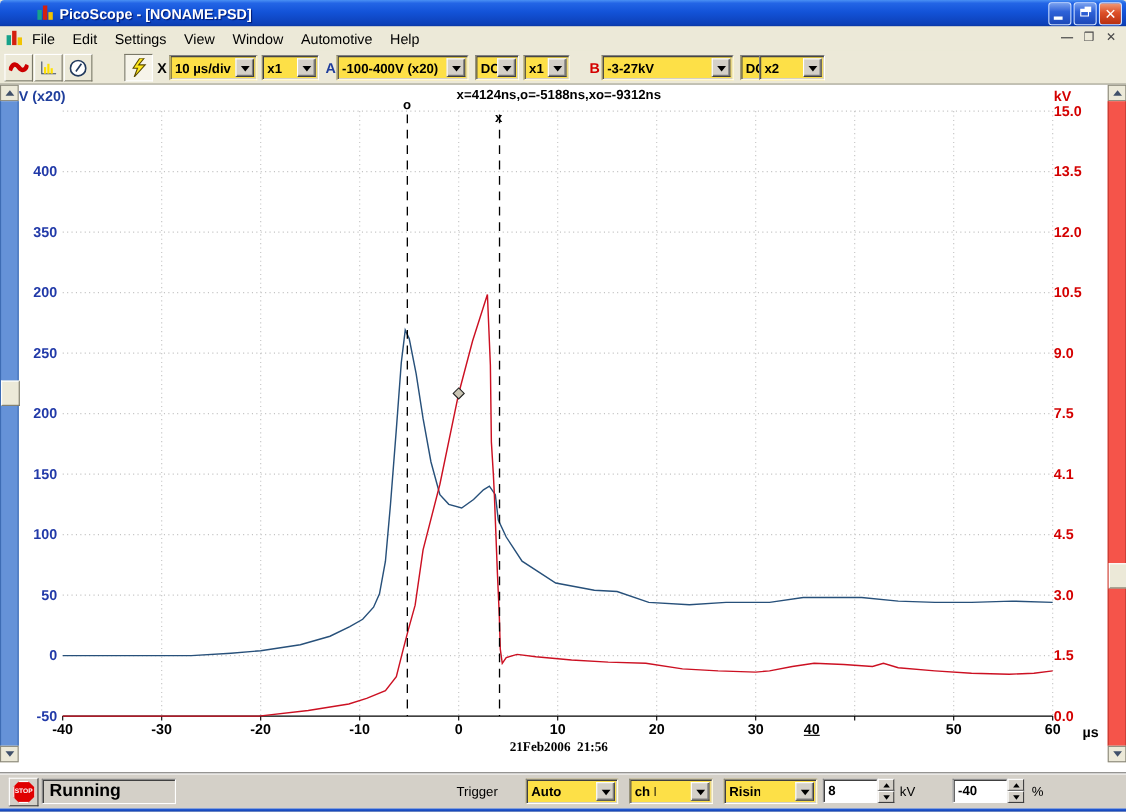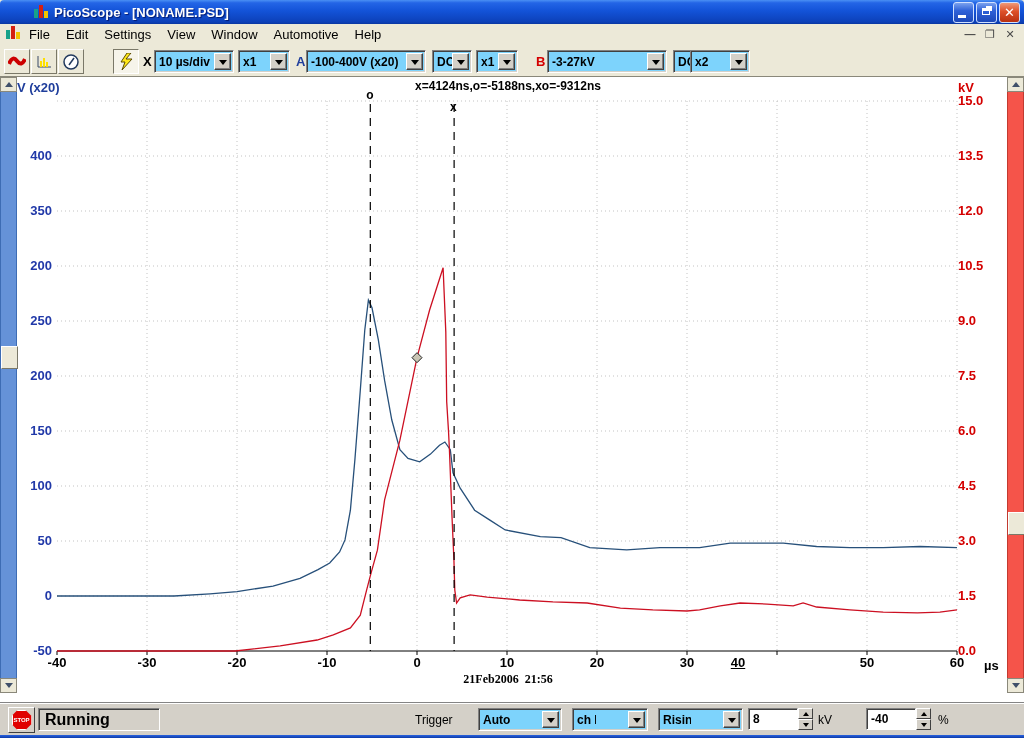--- a/index.html
+++ b/index.html
@@ -17,33 +17,33 @@
   .winbtn { width:21px; height:21px; border-radius:3px; border:1px solid #cfe0ff;
     background:linear-gradient(180deg,#7aa1ee 0%,#2f62d8 40%,#1c48b8 100%);
     color:#fff; font-weight:bold; font-size:11px; line-height:19px; text-align:center; position:relative; }
   .winbtn.close { background:linear-gradient(180deg,#f09a78 0%,#dd5029 45%,#b83010 100%); }
   .glyph-min { position:absolute; left:4px; bottom:4px; width:8px; height:3px; background:#fff; }
   .glyph-restore { position:absolute; left:5px; top:5px; width:8px; height:7px; border:1px solid #fff; border-top:3px solid #fff; background:transparent; box-shadow:3px -3px 0 -1px #fff; }
   .glyph-close { font-size:13px; line-height:19px; }
 
   
   .menubar { position:absolute; left:0; top:24px; width:1024px; height:22px; background:#ece9d8;
-    display:flex; align-items:flex-start; }
+    display:flex; align-items:center; }
   .menu-item { padding:3px 8px; font-size:13px; color:#000; }
   .mdi-btns { position:absolute; right:6px; top:3px; display:flex; gap:4px; }
   .mdi-btn { width:16px; height:15px; color:#4a4a4a; font-size:11px; text-align:center; line-height:15px; font-weight:bold; }
 
   
   .toolbar { position:absolute; left:0; top:46px; width:1024px; height:31px; background:#ece9d8;
     border-bottom:1px solid #8a887a; }
   .tbtn { position:absolute; top:3px; width:26px; height:25px; background:#ece9d8;
     border:1px solid; border-color:#fff #7a7868 #7a7868 #fff; display:flex; align-items:center; justify-content:center; }
   .tbtn.pressed { border-color:#7a7868 #fff #fff #7a7868; background:#f6f4ea; }
   .tool-label { position:absolute; top:8px; font-weight:bold; font-size:13px; }
-  .combo { position:absolute; top:4px; height:23px; background:#7dd3fc;
+  .combo { position:absolute; top:4px; height:23px; background:#fde047;
     border:1px solid; border-color:#808080 #fff #fff #808080;
     box-shadow:inset 1px 1px 0 #404040, inset -1px -1px 0 #d4d0c8;
     display:flex; align-items:center; }
   .combo .val { flex:1; padding:0 4px; font-weight:bold; font-size:12px; white-space:nowrap; overflow:hidden; }
   .cbtn { width:17px; height:17px; margin-right:2px; background:#d4d0c8;
     border:1px solid; border-color:#fff #404040 #404040 #fff; box-shadow:inset -1px -1px 0 #808080;
     display:flex; align-items:center; justify-content:center; flex:none; }
   .arr { width:0; height:0; border:4px solid transparent; border-top:5px solid #000; margin-top:5px; }
 
   
@@ -277,21 +277,21 @@
     <span class="plot-label tickL" style="left: 16px; top: 478px; color: rgb(33, 57, 168);">100</span>
     <span class="plot-label tickL" style="left: 16px; top: 533px; color: rgb(33, 57, 168);">50</span>
     <span class="plot-label tickL" style="left: 16px; top: 588px; color: rgb(33, 57, 168);">0</span>
     <span class="plot-label tickL" style="left: 16px; top: 643px; color: rgb(33, 57, 168);">-50</span>
     <span class="plot-label " style="left: 958px; top: 93px; color: rgb(212, 0, 0);">15.0</span>
     <span class="plot-label " style="left: 958px; top: 148px; color: rgb(212, 0, 0);">13.5</span>
     <span class="plot-label " style="left: 958px; top: 203px; color: rgb(212, 0, 0);">12.0</span>
     <span class="plot-label " style="left: 958px; top: 258px; color: rgb(212, 0, 0);">10.5</span>
     <span class="plot-label " style="left: 958px; top: 313px; color: rgb(212, 0, 0);">9.0</span>
     <span class="plot-label " style="left: 958px; top: 368px; color: rgb(212, 0, 0);">7.5</span>
-    <span class="plot-label " style="left: 958px; top: 423px; color: rgb(212, 0, 0);">6.0</span>
+    <span class="plot-label " style="left: 958px; top: 423px; color: rgb(212, 0, 0);">4.1</span>
     <span class="plot-label " style="left: 958px; top: 478px; color: rgb(212, 0, 0);">4.5</span>
     <span class="plot-label " style="left: 958px; top: 533px; color: rgb(212, 0, 0);">3.0</span>
     <span class="plot-label " style="left: 958px; top: 588px; color: rgb(212, 0, 0);">1.5</span>
     <span class="plot-label " style="left: 958px; top: 643px; color: rgb(212, 0, 0);">0.0</span>
     <span class="plot-label tickX" style="left: 35px; top: 655px;">-40</span>
     <span class="plot-label tickX" style="left: 125px; top: 655px;">-30</span>
     <span class="plot-label tickX" style="left: 215px; top: 655px;">-20</span>
     <span class="plot-label tickX" style="left: 305px; top: 655px;">-10</span>
     <span class="plot-label tickX" style="left: 395px; top: 655px;">0</span>
     <span class="plot-label tickX" style="left: 485px; top: 655px;">10</span>

